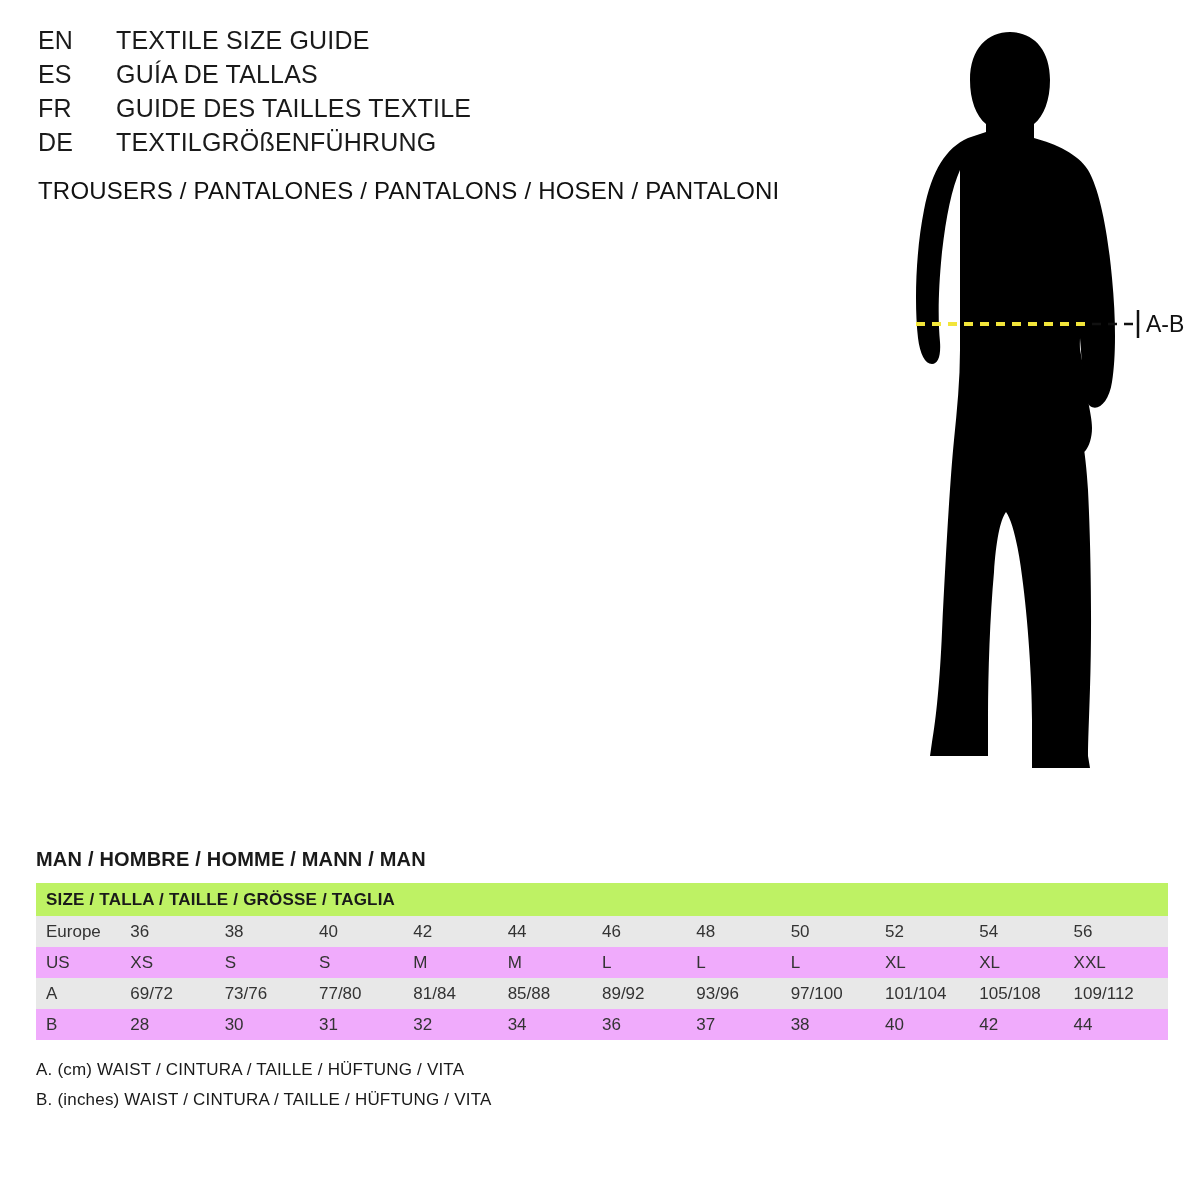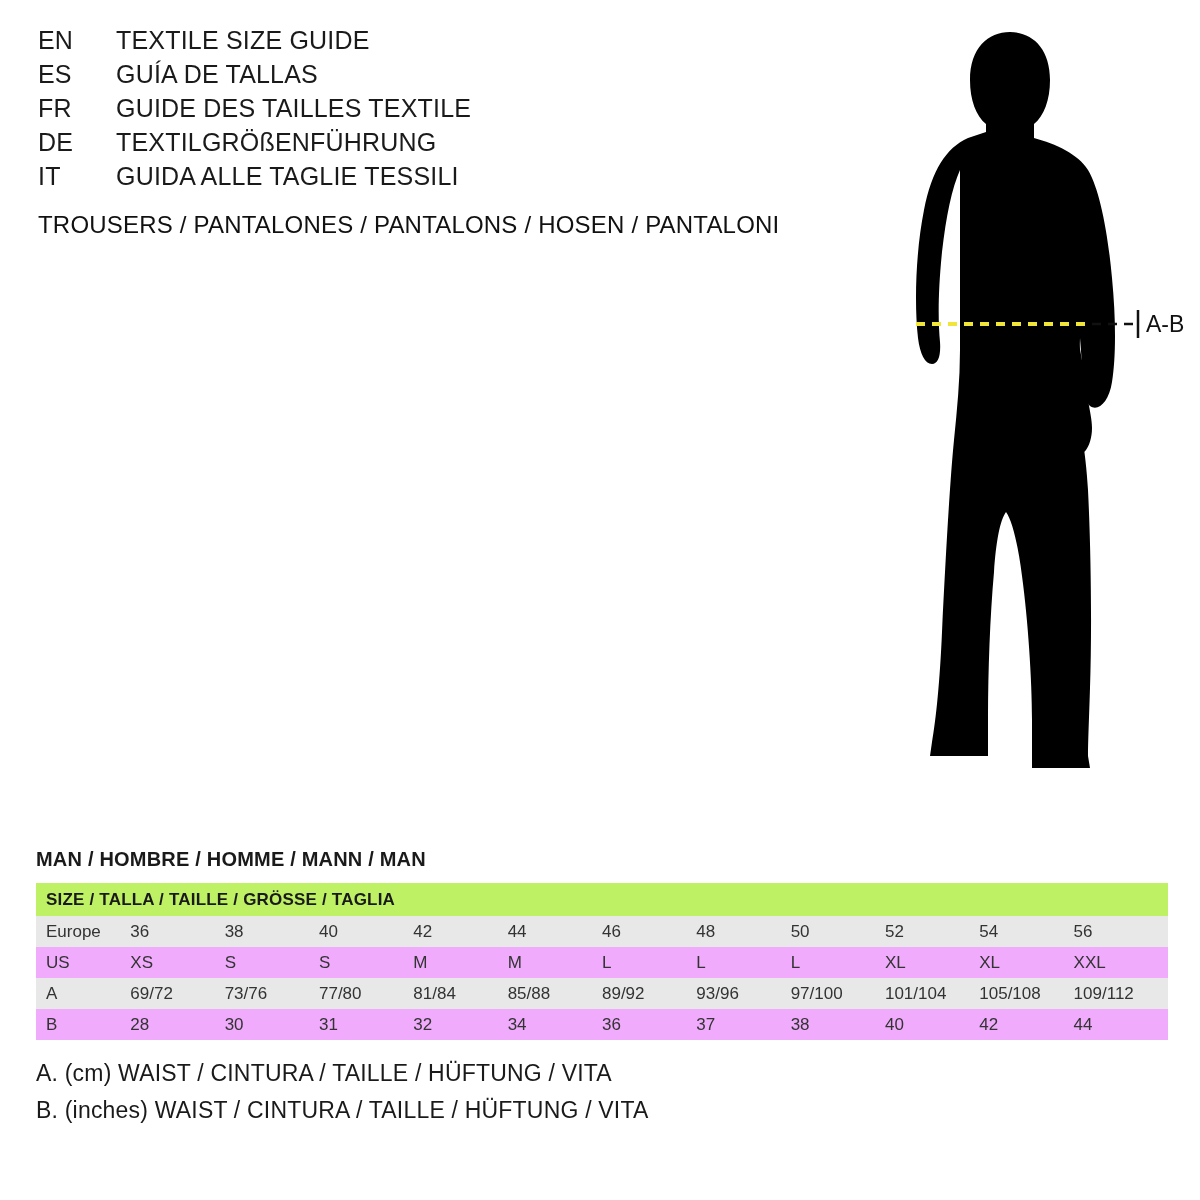--- a/index.html
+++ b/index.html
@@ -103,21 +103,21 @@
     padding-left: 10px;
     color: #333;
   }
   tr.shade td { background: #e8e8e8; }
   tr.plain td { background: #f0abfc; }
 
   .footnotes {
     margin-top: 20px;
   }
   .footnote {
-    font-size: 23px;
+    font-size: 17px;
     color: #1a1a1a;
     margin-bottom: 10px;
     letter-spacing: 0.2px;
   }
 </style>
 </head>
 <body>
 
 <div class="header">
 
@@ -134,24 +134,20 @@
   <div class="lang-row">
     <div class="lang-code">FR</div>
     <div class="lang-text">GUIDE DES TAILLES TEXTILE</div>
   </div>
 
   <div class="lang-row">
     <div class="lang-code">DE</div>
     <div class="lang-text">TEXTILGRÖßENFÜHRUNG</div>
   </div>
 
-  <div class="lang-row">
-    <div class="lang-code">IT</div>
-    <div class="lang-text">GUIDA ALLE TAGLIE TESSILI</div>
-  </div>
 
   <div class="garment-line">TROUSERS / PANTALONES / PANTALONS / HOSEN / PANTALONI</div>
 </div>
 
 <div class="figure-area">
   <svg width="380" height="790" viewBox="0 0 380 790" xmlns="http://www.w3.org/2000/svg">
 
     <g>
       <path fill="#000000" d="
         M 150 60

